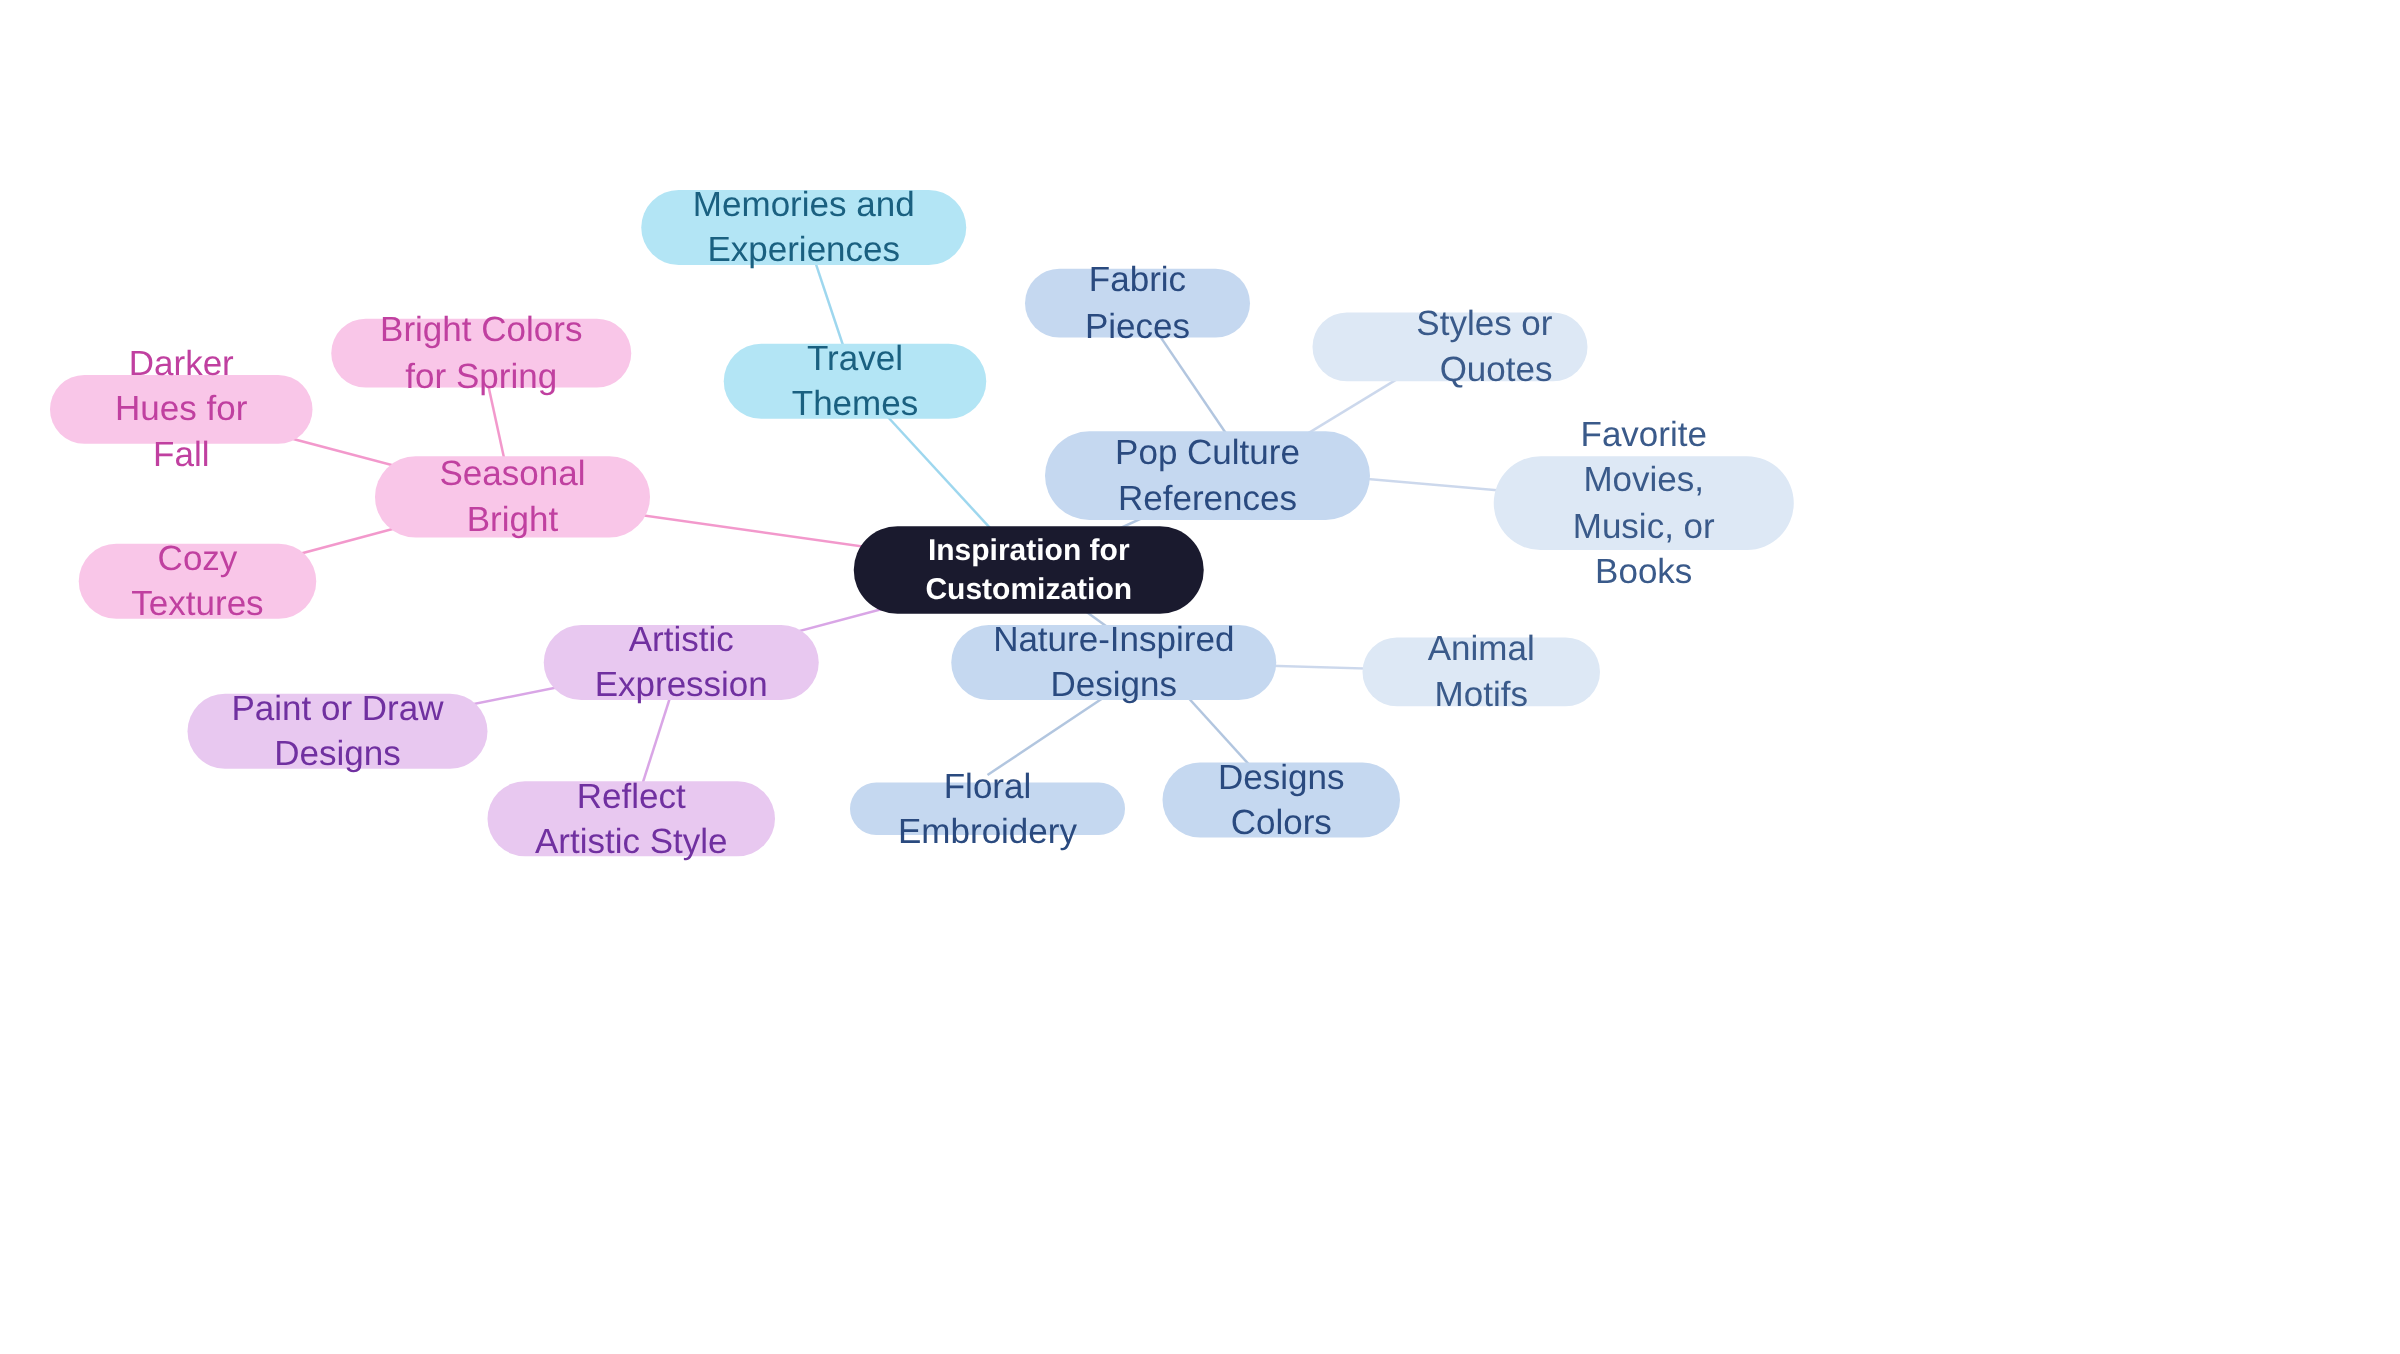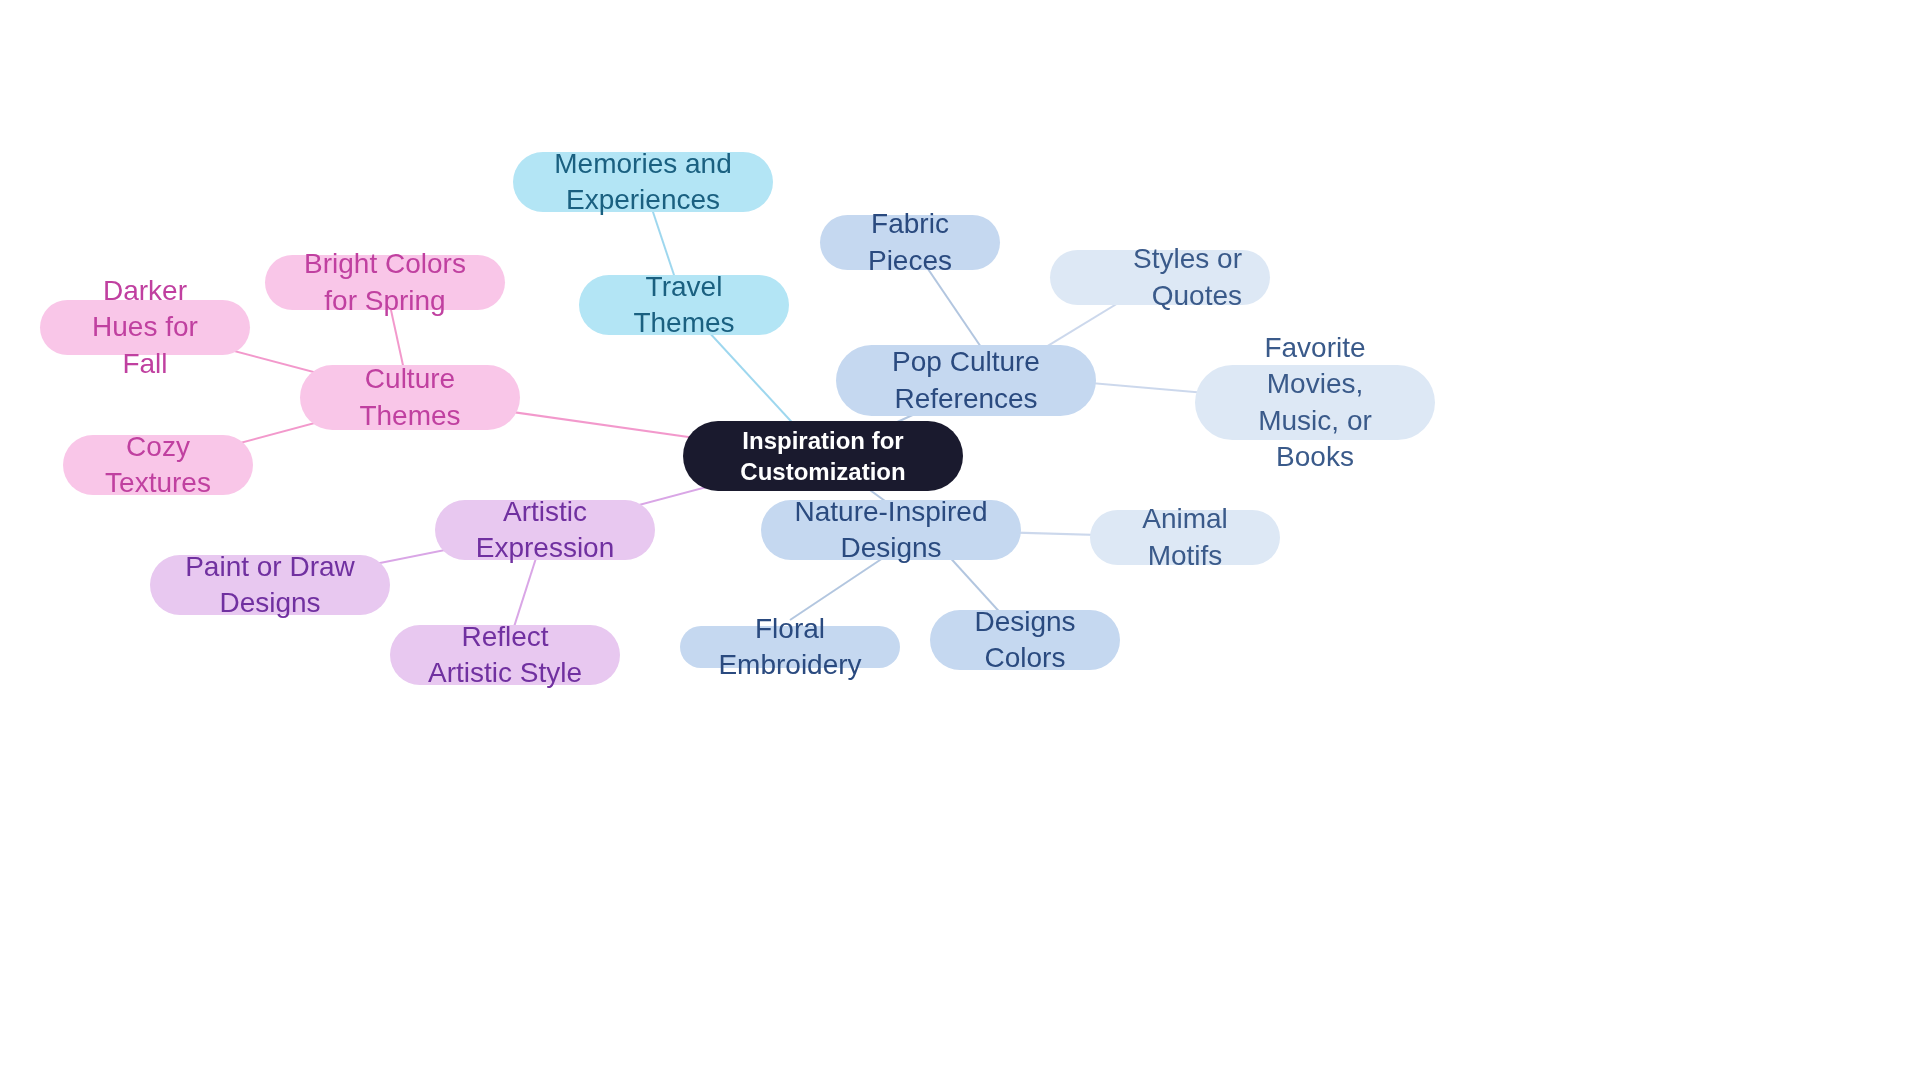--- a/index.html
+++ b/index.html
@@ -87,20 +87,20 @@
     <div class="node blue-light" style="left: 513px; top: 152px; width: 260px; height: 60px;">Memories and Experiences</div>
     <div class="node blue-light" style="left: 579px; top: 275px; width: 210px; height: 60px; text-align: center;">Travel Themes</div>
     <div class="node blue-medium" style="left: 820px; top: 215px; width: 180px; height: 55px;">Fabric Pieces</div>
     <div class="node blue-pale" style="left: 1050px; top: 250px; width: 220px; height: 55px; text-align: right;">Styles or Quotes</div>
     <div class="node blue-medium" style="left: 836px; top: 345px; width: 260px; height: 71px;">Pop Culture References</div>
     <div class="node blue-pale" style="left: 1195px; top: 365px; width: 240px; height: 75px;">Favorite Movies, Music, or Books</div>
     <div class="node blue-medium" style="left: 761px; top: 500px; width: 260px; height: 60px;">Nature-Inspired Designs</div>
     <div class="node blue-pale" style="left: 1090px; top: 510px; width: 190px; height: 55px;">Animal Motifs</div>
     <div class="node blue-medium" style="left: 680px; top: 590px; width: 220px; height: 42px; margin-top: 36px;">Floral Embroidery</div>
     <div class="node blue-medium" style="left: 930px; top: 610px; width: 190px; height: 60px;">Designs Colors</div>
-    <div class="node pink-light" style="left: 300px; top: 365px; width: 220px; height: 65px;">Culture Themes</div>
+    <div class="node pink-light" style="left: 300px; top: 365px; width: 220px; height: 65px;">Seasonal Bright</div>
     <div class="node pink-light" style="left: 265px; top: 255px; width: 240px; height: 55px;">Bright Colors for Spring</div>
     <div class="node pink-light" style="left: 40px; top: 300px; width: 210px; height: 55px;">Darker Hues for Fall</div>
     <div class="node pink-light" style="left: 63px; top: 435px; width: 190px; height: 60px;">Cozy Textures</div>
     <div class="node purple-light" style="left: 435px; top: 500px; width: 220px; height: 60px;">Artistic Expression</div>
     <div class="node purple-light" style="left: 150px; top: 555px; width: 240px; height: 60px;">Paint or Draw Designs</div>
     <div class="node purple-light" style="left: 390px; top: 625px; width: 230px; height: 60px;">Reflect Artistic Style</div>
   </div>
 
 </body></html>

